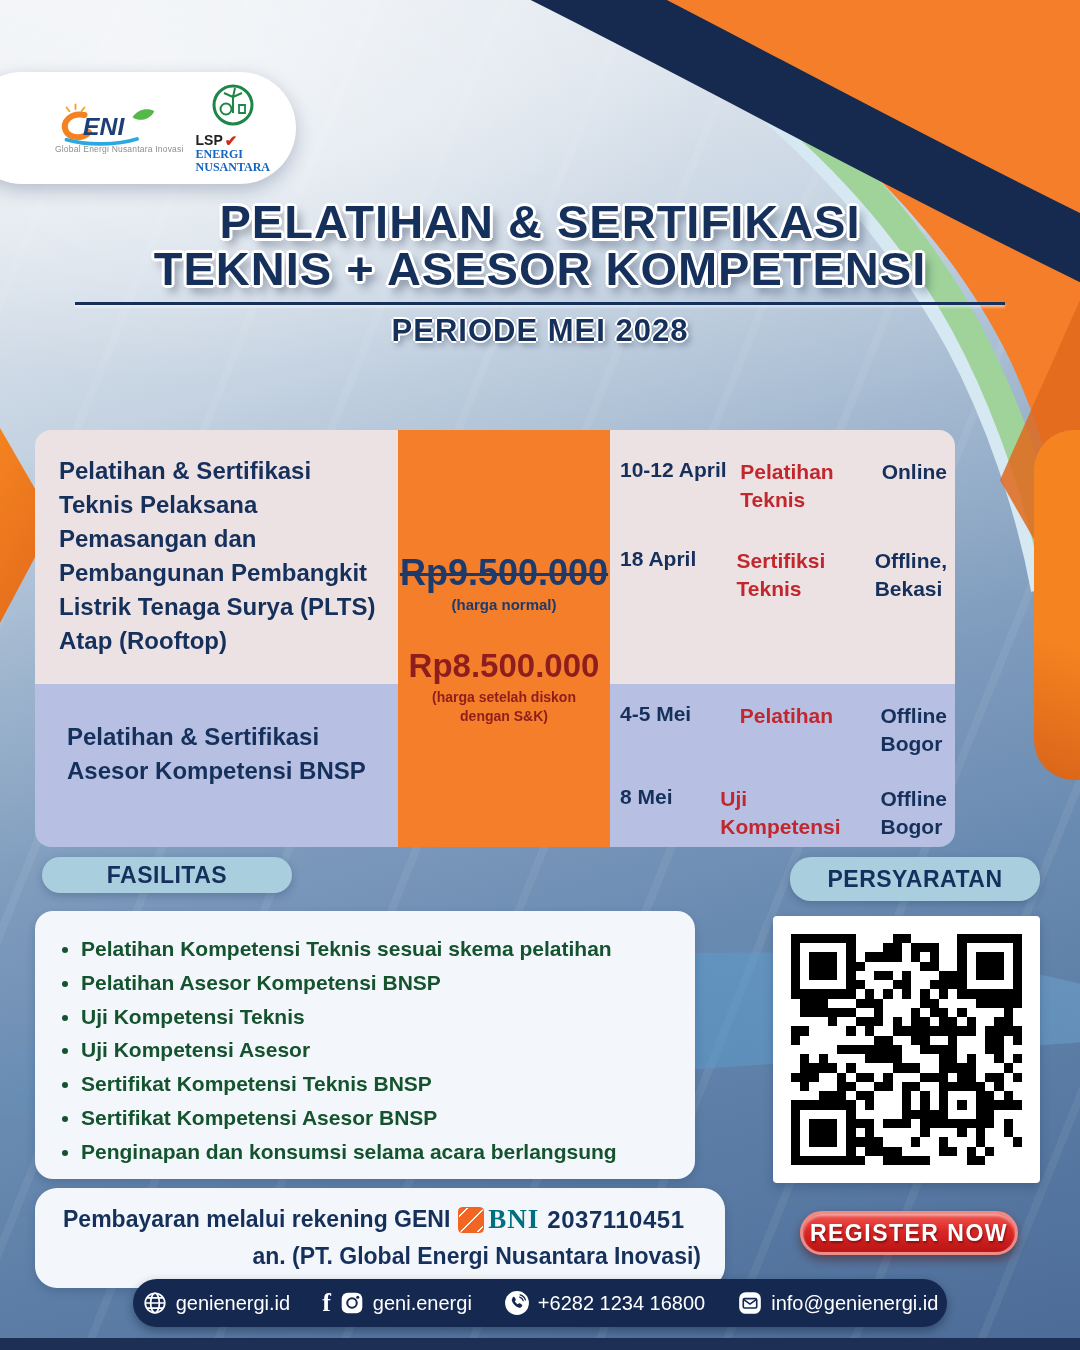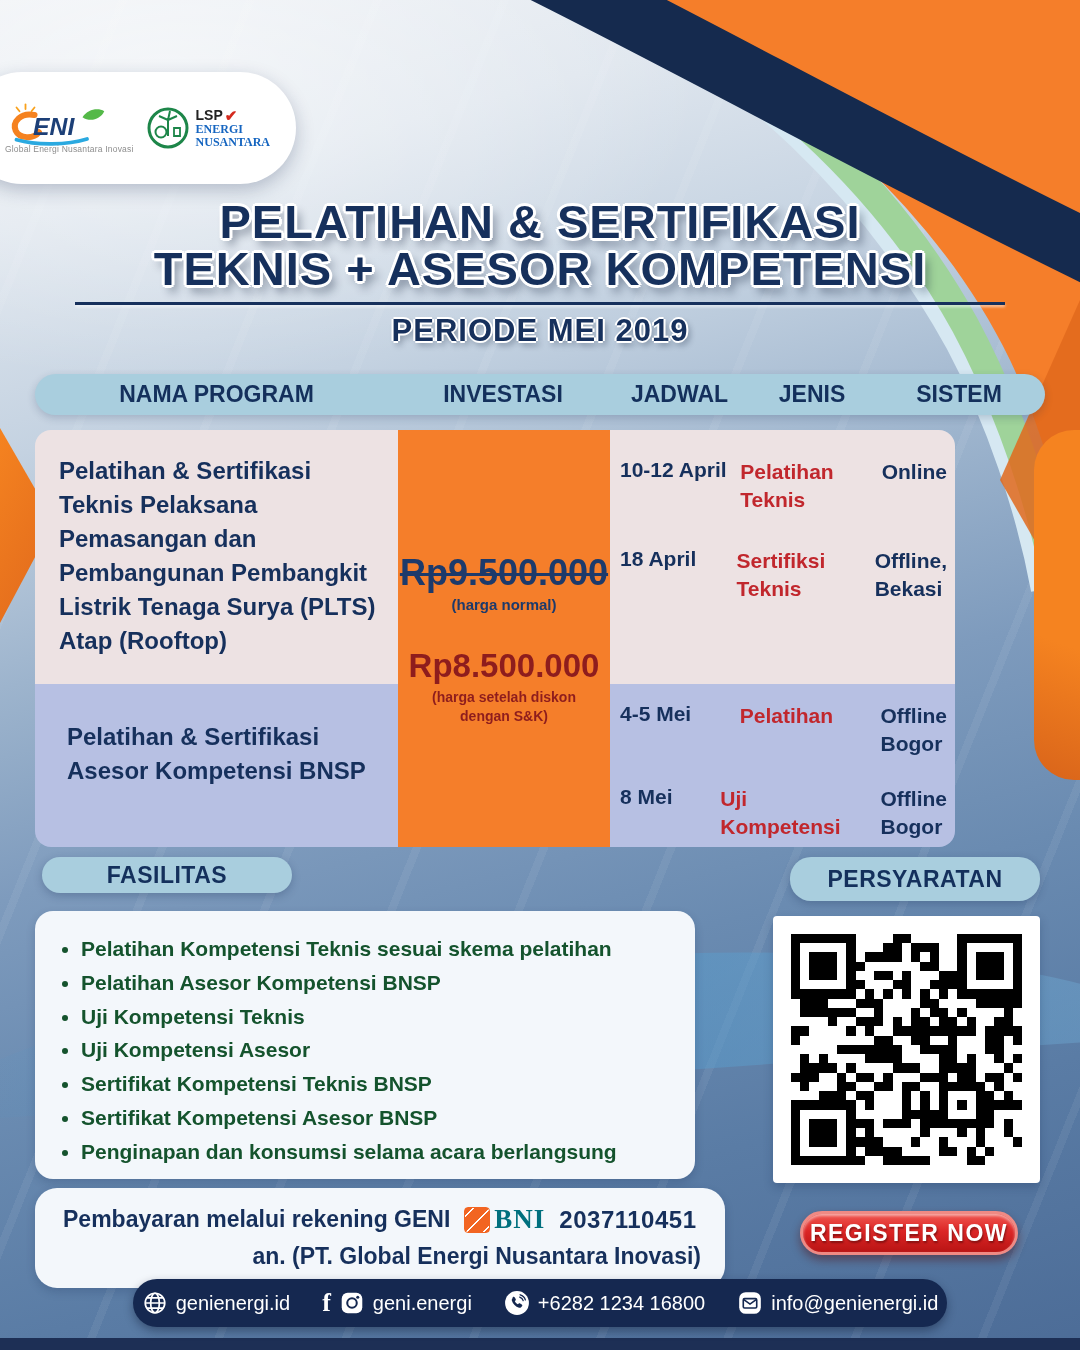--- a/index.html
+++ b/index.html
@@ -18,21 +18,21 @@
     clip-path:polygon(0 0,100% 48%,0 100%);}
   .right-band{position:absolute;right:0;top:430px;width:46px;height:350px;background:linear-gradient(200deg,#f58320 60%,#d9641a);
     border-radius:40px 0 0 40px;}
   .bottom-strip{position:absolute;left:0;bottom:0;width:100%;height:12px;background:#1d2f55;}
 
   
   .logo-pill{position:absolute;left:-34px;top:72px;width:330px;height:112px;background:#fff;
     border-radius:70px;box-shadow:0 6px 18px rgba(20,40,80,.25);display:flex;align-items:center;justify-content:flex-end;gap:12px;padding-right:26px;box-sizing:border-box;}
   .geni-wrap{display:flex;flex-direction:column;align-items:center;}
   .geni-tagline{font-size:8.5px;color:#8d8d8d;margin-top:-2px;letter-spacing:.2px;}
-  .lsp-wrap{display:flex;align-items:center;gap:6px;}
+  .lsp-wrap{display:flex;align-items:center;gap:6px;flex-direction:column;}
   .lsp-text{display:flex;flex-direction:column;line-height:1.05;}
   .lsp-l1{font-weight:bold;font-size:14px;color:#222;display:flex;align-items:center;gap:2px;}
   .lsp-check{color:#d42a1e;font-size:15px;font-weight:bold;}
   .lsp-l2,.lsp-l3{font-weight:bold;font-size:12px;color:#1565c0;font-family:"Liberation Serif",serif;}
 
   
   .title-block{position:absolute;left:0;top:198px;width:100%;text-align:center;color:#16305c;}
   .title-line{font-size:47px;font-weight:800;letter-spacing:1px;line-height:1.0;
     text-shadow:-3px 0 0 #fff,3px 0 0 #fff,0 -3px 0 #fff,0 3px 0 #fff,-2px -2px 0 #fff,2px -2px 0 #fff,-2px 2px 0 #fff,2px 2px 0 #fff,5px 7px 10px rgba(10,25,50,.45);}
   .title-rule{width:930px;height:3px;background:#16305c;margin:10px auto 8px auto;box-shadow:0 2px 3px rgba(255,255,255,.6);}
@@ -77,21 +77,21 @@
   .fas-panel li{font-size:21px;font-weight:800;margin-bottom:9px;line-height:1.18;}
 
   
   .qr-box{position:absolute;left:773px;top:916px;width:267px;height:267px;background:#fff;border-radius:4px;
     display:flex;align-items:center;justify-content:center;box-shadow:0 4px 10px rgba(20,40,80,.25);}
   .qr-box svg{width:231px;height:231px;}
 
   
   .pay-box{position:absolute;left:35px;top:1188px;width:690px;height:100px;background:#f3f7fb;border-radius:22px;
     box-shadow:0 4px 10px rgba(20,40,80,.2);box-sizing:border-box;padding:16px 24px 0 28px;color:#16305c;}
-  .pay-line1{display:flex;align-items:center;gap:14px;font-weight:800;font-size:23px;}
+  .pay-line1{display:flex;align-items:center;gap:8px;font-weight:800;font-size:23px;}
   .bni{display:flex;align-items:center;gap:4px;}
   .bni-mark{width:24px;height:24px;border-radius:4px;background:
     repeating-linear-gradient(135deg,#f26522 0 5px,#fff 5px 7px,#f26522 7px 12px);border:1px solid #f26522;}
   .bni-name{font-family:"Liberation Serif",serif;font-size:27px;color:#00707e;letter-spacing:1px;}
   .pay-account{font-weight:800;font-size:24px;letter-spacing:.5px;}
   .pay-line2{text-align:right;font-weight:800;font-size:23px;margin-top:8px;}
 
   
   .register-btn{position:absolute;left:800px;top:1211px;width:218px;height:44px;border-radius:24px;
     background:linear-gradient(180deg,#f0564f 0%,#dc2626 45%,#b91414 100%);
@@ -155,30 +155,23 @@
         <div class="lsp-l2">ENERGI</div>
         <div class="lsp-l3">NUSANTARA</div>
       </div>
     </div>
   </div>
 
   <div class="title-block">
     <div class="title-line">PELATIHAN &amp; SERTIFIKASI</div>
     <div class="title-line">TEKNIS + ASESOR KOMPETENSI</div>
     <div class="title-rule"></div>
-    <div class="title-period">PERIODE MEI 2019</div>
+    <div class="title-period">PERIODE MEI 2028</div>
   </div>
 
-  <div class="tbl-header">
-    <div class="th th0">NAMA PROGRAM</div>
-    <div class="th th1">INVESTASI</div>
-    <div class="th th2">JADWAL</div>
-    <div class="th th3">JENIS</div>
-    <div class="th th4">SISTEM</div>
-  </div>
 
   <div class="tbl-body">
     <div class="row row1">
       <div class="prog">Pelatihan &amp; Sertifikasi Teknis Pelaksana Pemasangan dan Pembangunan Pembangkit Listrik Tenaga Surya (PLTS) Atap (Rooftop)</div>
       <div class="sched">
         <div class="sched-entry">
           <div class="sc-date">10-12 April</div>
           <div class="sc-type">Pelatihan Teknis</div>
           <div class="sc-sys">Online</div>
         </div>

